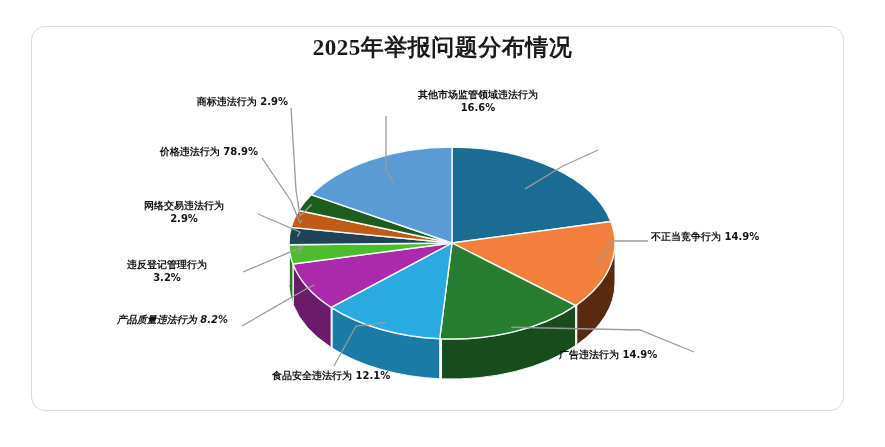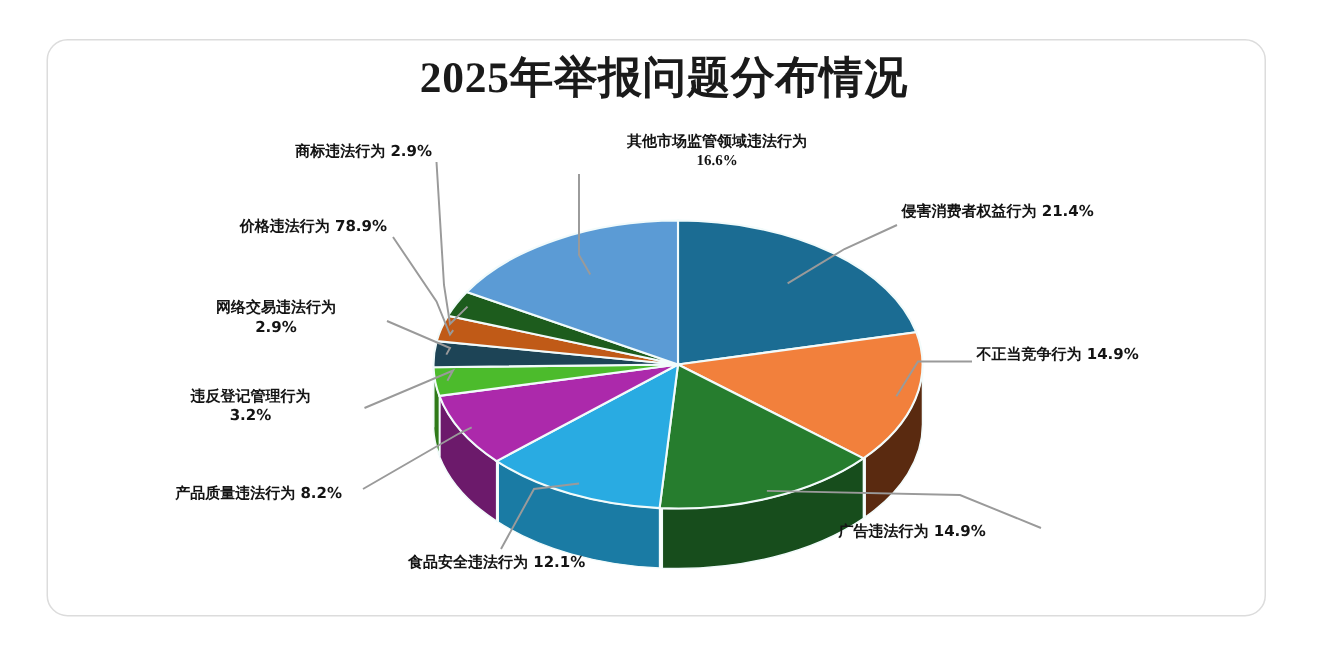--- a/index.html
+++ b/index.html
@@ -26,21 +26,21 @@
     box-sizing: border-box;
     background: #ffffff;
   }
   #chart-title {
     position: absolute;
     left: 0;
     top: 32px;
     width: 885px;
     text-align: center;
     font-family: "Liberation Serif", "DejaVu Serif", serif;
-    font-size: 29px;
+    font-size: 23px;
     font-weight: 700;
     color: #1a1a1a;
     letter-spacing: 0.5px;
     white-space: nowrap;
   }
   #pie-stage {
     position: absolute;
     left: 0;
     top: 0;
     width: 885px;
@@ -97,32 +97,31 @@
         <polyline points="386.0267220884071,322.31379549117764 356,326 334,366" fill="none" stroke="#9a9a9a" stroke-width="1.3"></polyline>
         <polyline points="314.47207090122276,284.9136832886798 306,289 242,326" fill="none" stroke="#9a9a9a" stroke-width="1.3"></polyline>
         <polyline points="298.2521286823644,253.86166100065225 302,247 243,272" fill="none" stroke="#9a9a9a" stroke-width="1.3"></polyline>
         <polyline points="297.55406168277466,236.41592800428322 300,232 258,214" fill="none" stroke="#9a9a9a" stroke-width="1.3"></polyline>
         <polyline points="302.1366190140751,220.0420827614332 300,223 291,201 262,158" fill="none" stroke="#9a9a9a" stroke-width="1.3"></polyline>
         <polyline points="311.68109144723314,204.4283647458205 300,216 296,190 291,108" fill="none" stroke="#9a9a9a" stroke-width="1.3"></polyline>
         <polyline points="393.5329960373572,183.06807313551047 386,170 386,116" fill="none" stroke="#9a9a9a" stroke-width="1.3"></polyline>
       </g>
     </svg>
 
-  <div class="cb-label ta-center" style="left:378px; top:88px; width:200px;font-family:Liberation Serif, serif;">其他市场监管领域违法行为
+  <div class="cb-label ta-center" style="left:378px; top:88px; width:200px;">其他市场监管领域违法行为
 16.6%</div>
 
-  <div class="cb-label ta-left" style="left:601px; top:135px; width:230px;">侵害消费者权益行为 21.4%</div>
 
   <div class="cb-label ta-left" style="left:651px; top:230px; width:220px;">不正当竞争行为 14.9%</div>
 
   <div class="cb-label ta-left" style="left:559px; top:348px; width:220px;">广告违法行为 14.9%</div>
 
   <div class="cb-label ta-left" style="left:272px; top:369px; width:220px;">食品安全违法行为 12.1%</div>
 
-  <div class="cb-label ta-right" style="left:28px; top:323px; width:200px;">产品质量违法行为 8.2%</div>
+  <div class="cb-label ta-right" style="left:28px; top:313px; width:200px;font-style:italic;">产品质量违法行为 8.2%</div>
 
   <div class="cb-label ta-center" style="left:92px; top:258px; width:150px;">违反登记管理行为
 3.2%</div>
 
   <div class="cb-label ta-center" style="left:104px; top:199px; width:160px;">网络交易违法行为
 2.9%</div>
 
   <div class="cb-label ta-right" style="left:46px; top:145px; width:212px;">价格违法行为 78.9%</div>
 
   <div class="cb-label ta-right" style="left:66px; top:95px; width:222px;">商标违法行为 2.9%</div>

